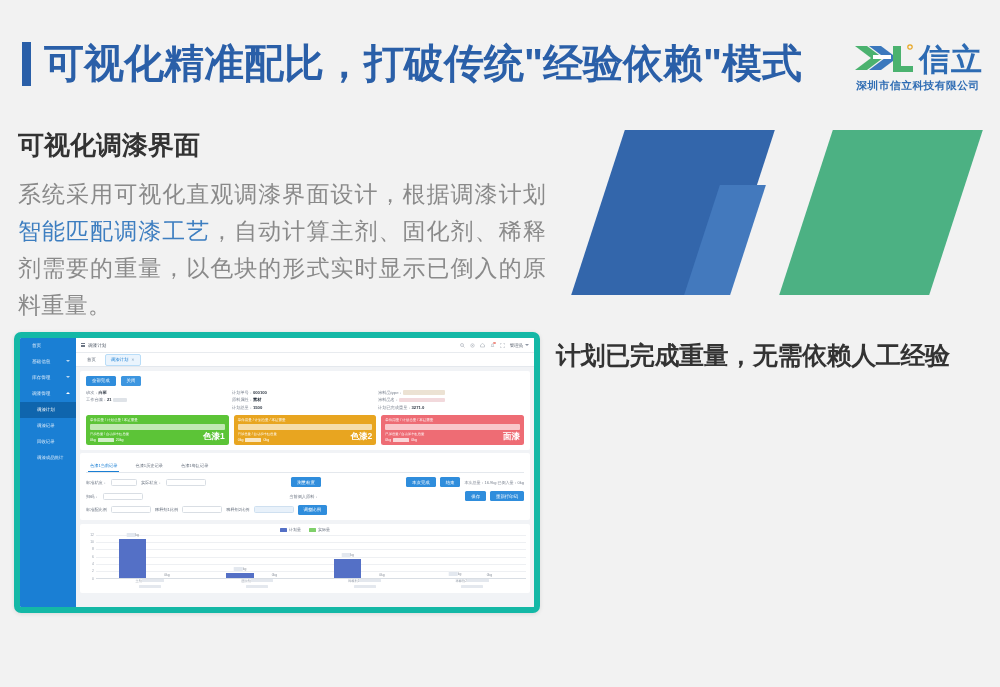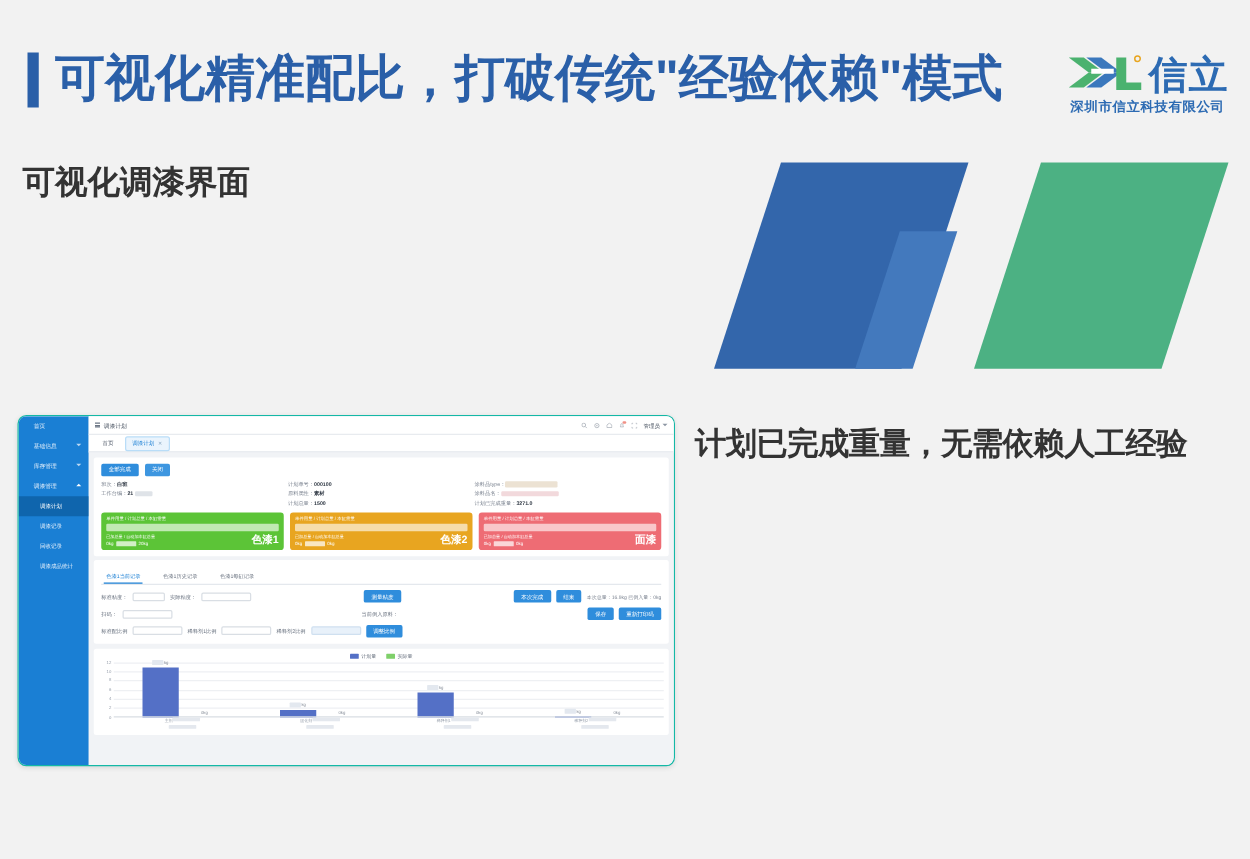--- a/index.html
+++ b/index.html
@@ -65,21 +65,21 @@
   .para-blue { left: 42px; width: 150px; background: #3366ab; }
   .para-blue-light {
     position: absolute; left: 146px; top: 55px; width: 46px; height: 110px;
     background: #4379bd; transform: skewX(-18deg);
   }
   .para-green { left: 250px; width: 150px; background: #4cb183; }
 
   
   .app {
     position: absolute; left: 14px; top: 332px; width: 526px; height: 281px;
-    background: #ffffff; border: 1px solid #14b8a6; border-radius: 7px;
+    background: #ffffff; border: 6px solid #14b8a6; border-radius: 7px;
     overflow: hidden; box-shadow: 0 1px 4px rgba(0,0,0,0.10);
   }
   .app-side {
     position: absolute; left: 0; top: 0; width: 56px; height: 281px;
     background: #1a7fd4;
     font-size: 4.6px; color: #e3effb;
   }
   .side-item {
     position: relative; height: 16px; line-height: 16px;
     padding-left: 12px; white-space: nowrap;
@@ -252,20 +252,23 @@
           </svg>
         </span>
         <span class="logo-cn">信立</span>
       </div>
       <div class="logo-sub">深圳市信立科技有限公司</div>
     </div>
   </div>
 
   <div class="left-col">
     <div class="h2-right">可视化调漆界面</div>
+    <div class="body-text">
+      <span>系统采用可视化直观调漆界面设计，根据调漆计划</span><span class="hl">智能匹配调漆工艺</span><span>，自动计算主剂、固化剂、稀释剂需要的重量，以色块的形式实时显示已倒入的原料重量。</span>
+    </div>
   </div>
 
   <div class="shapes">
     <div class="para para-blue"></div>
     <div class="para-blue-light"></div>
     <div class="para para-green"></div>
   </div>
 
   <div class="right-col">
     <div class="h2-left">计划已完成重量，无需依赖人工经验</div>

